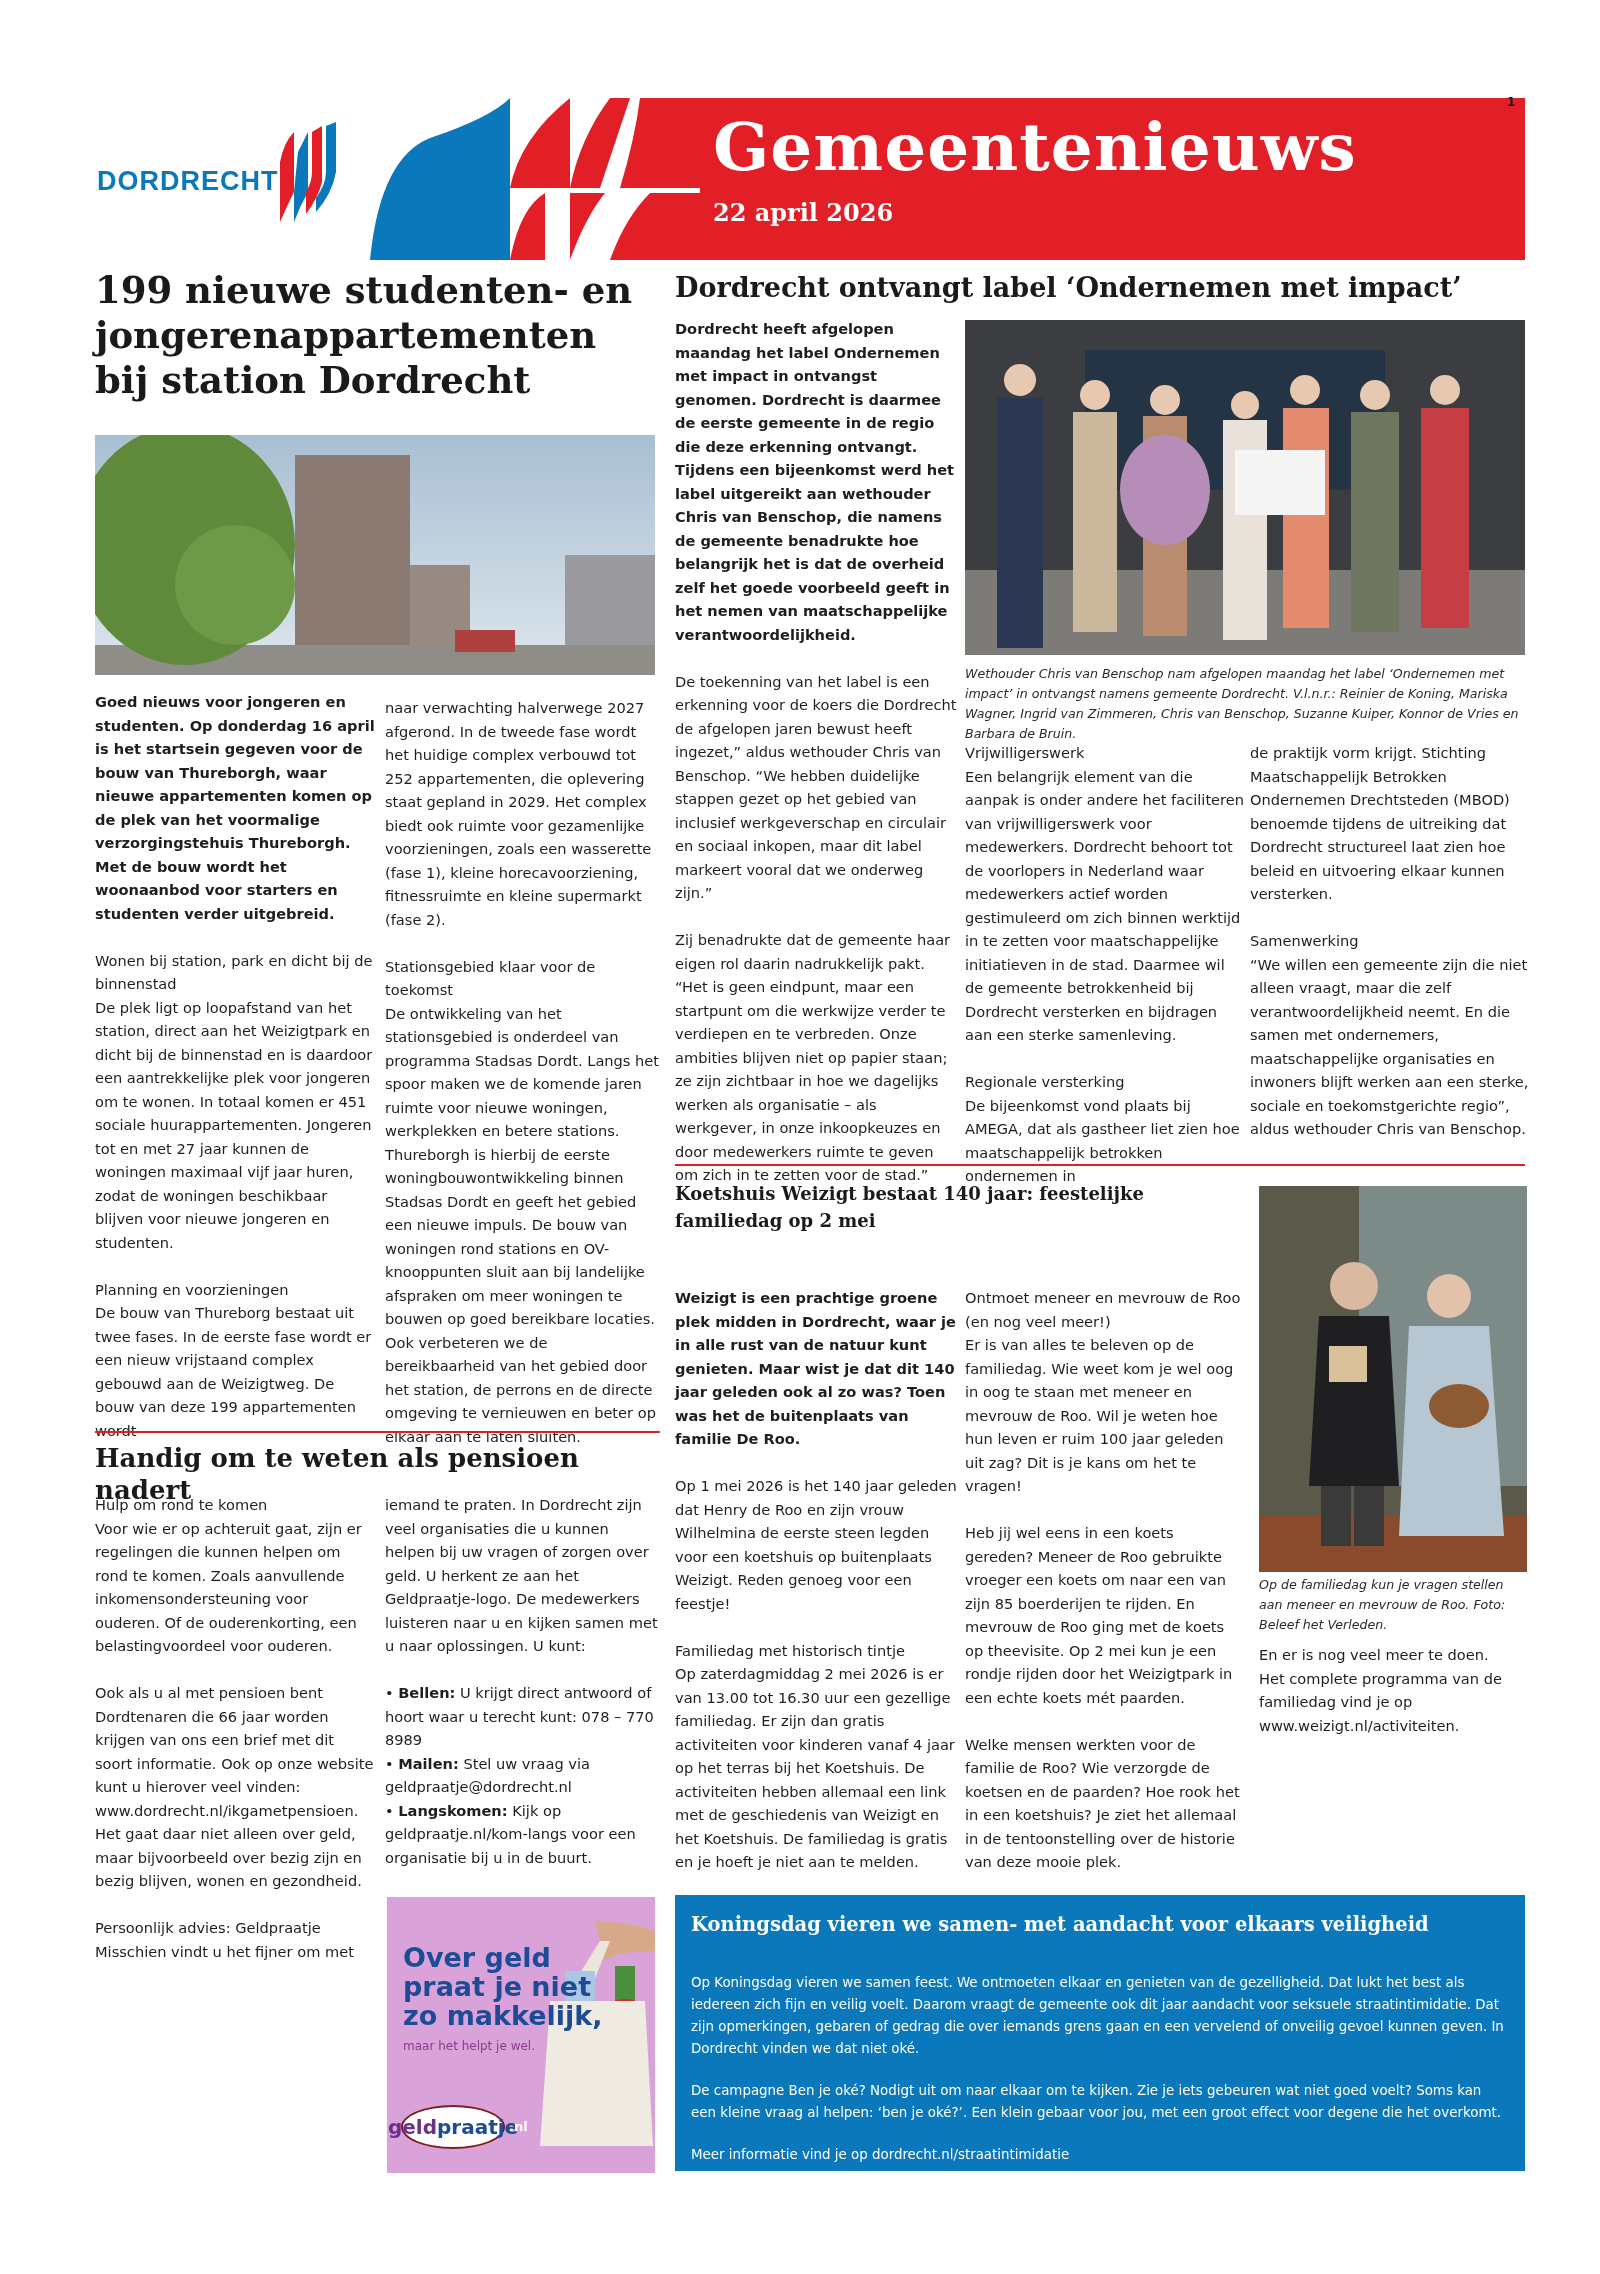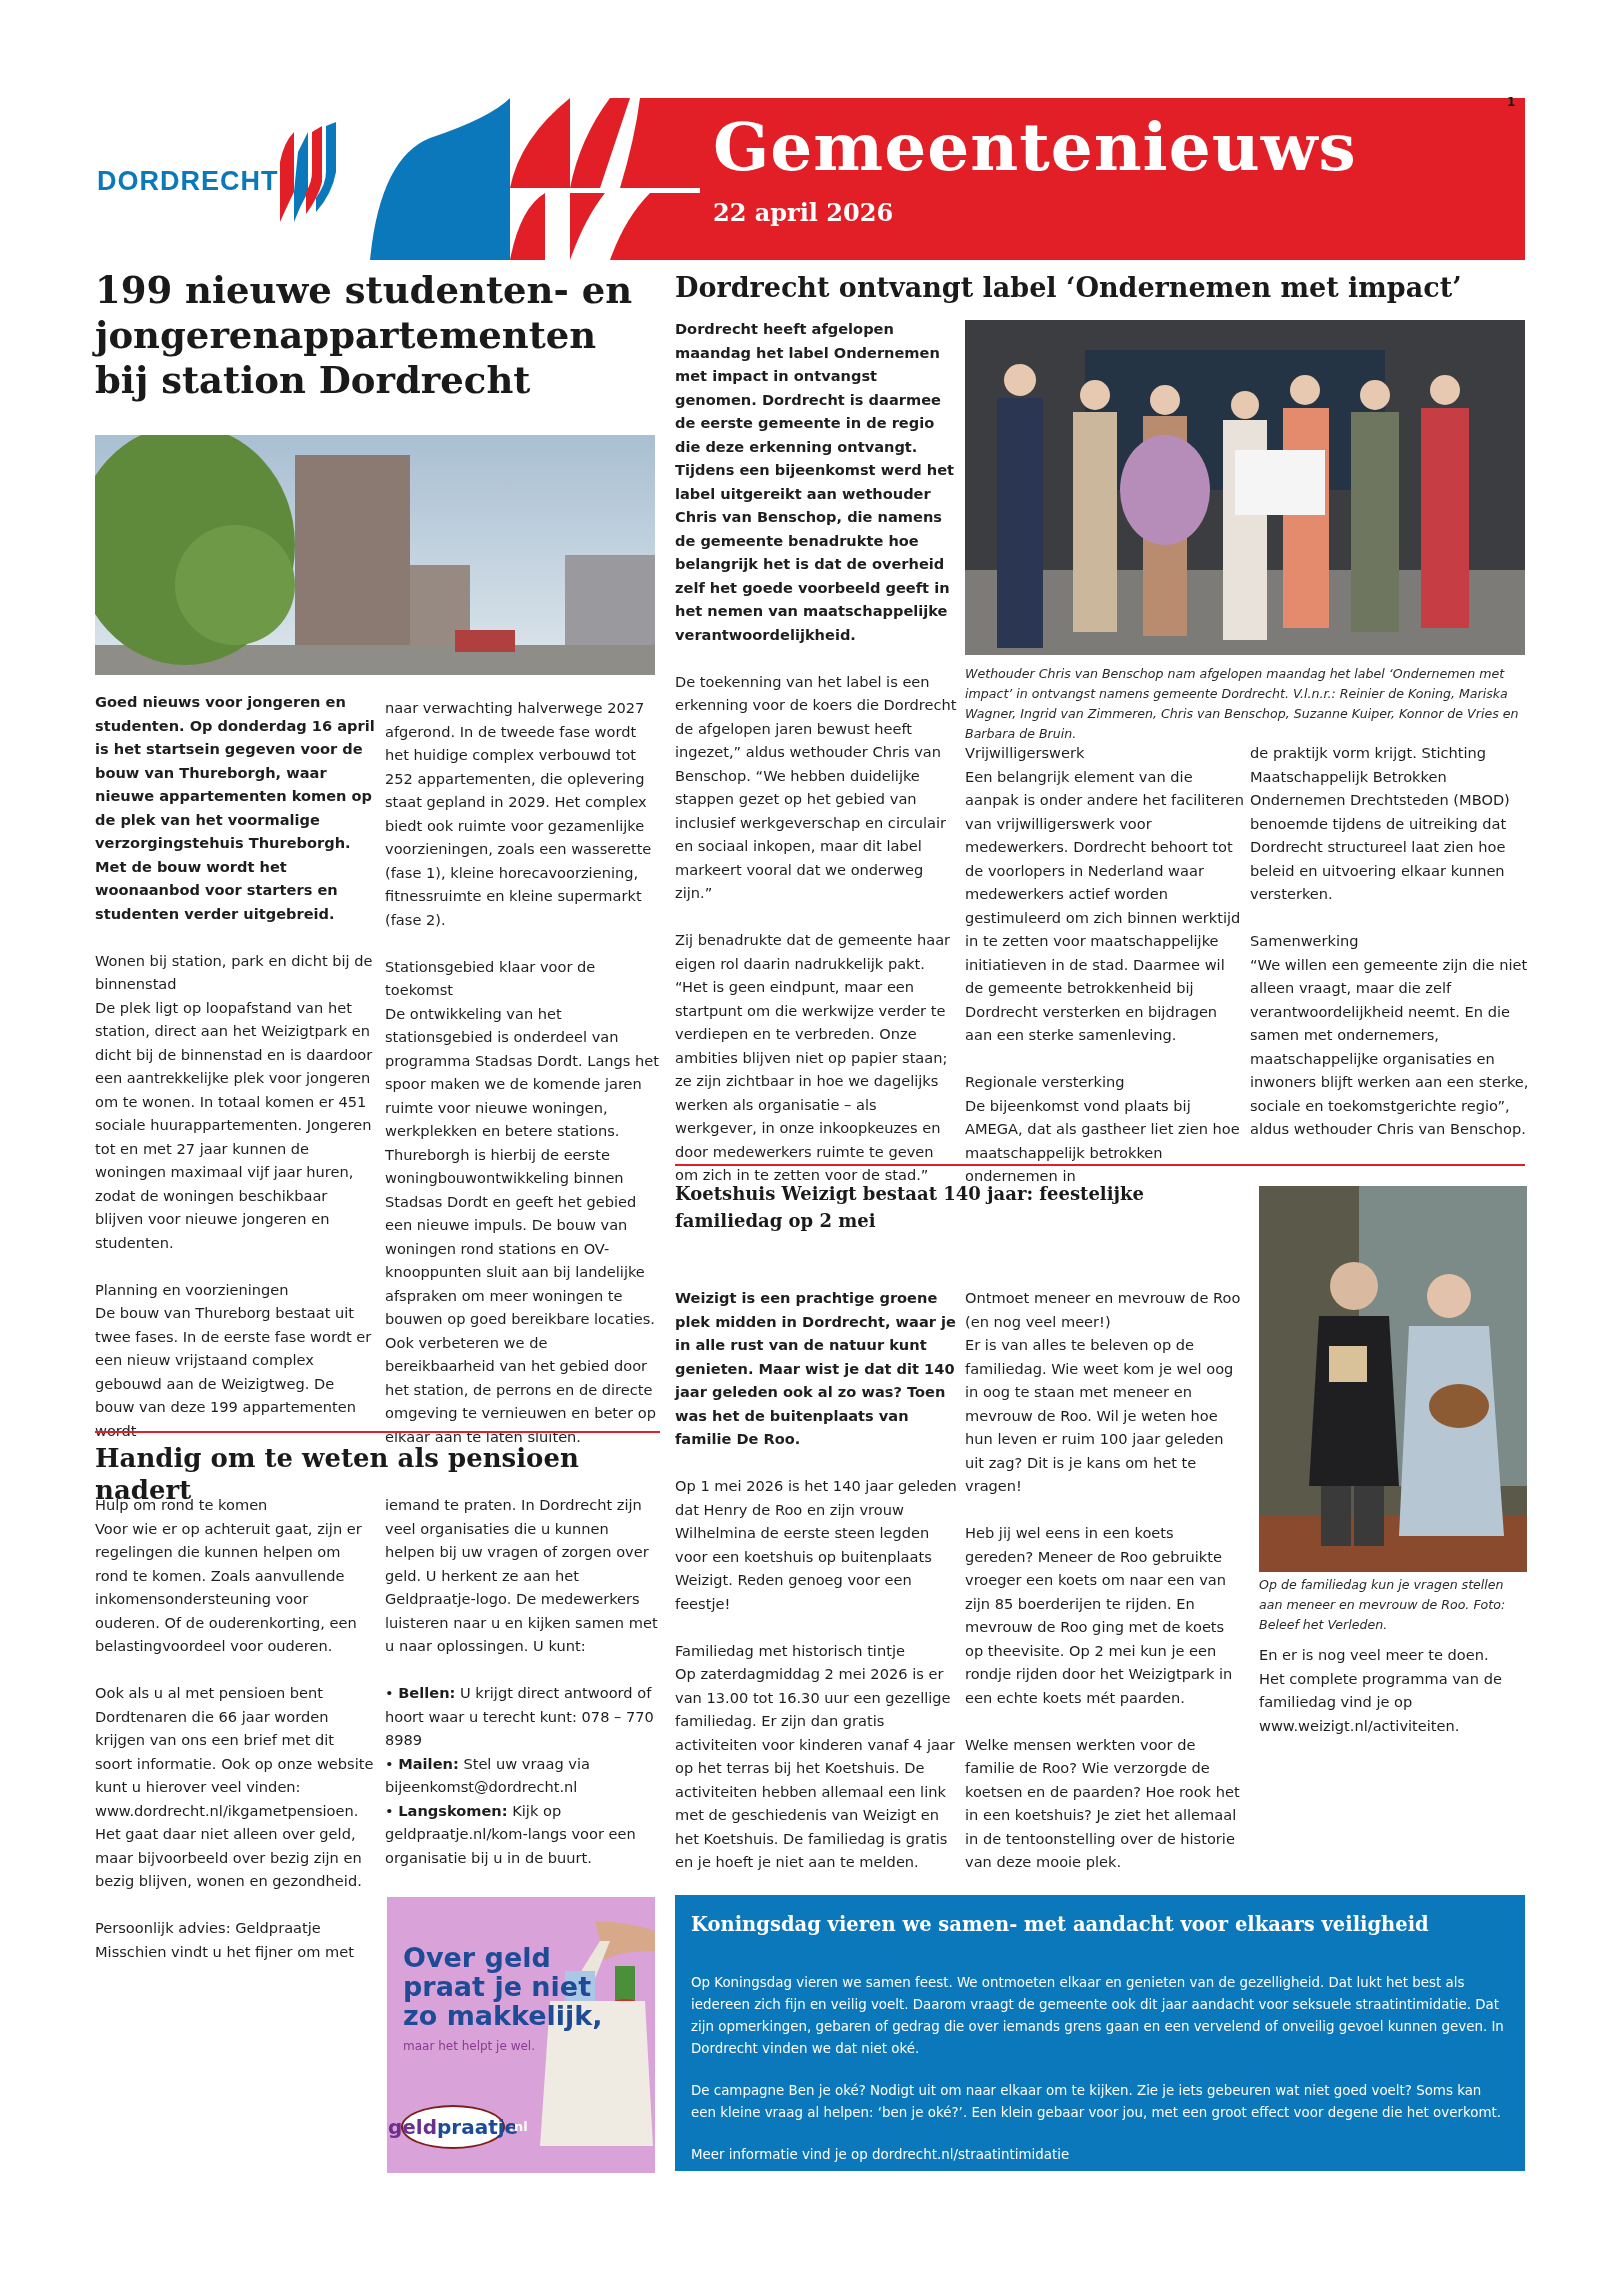--- a/index.html
+++ b/index.html
@@ -115,21 +115,21 @@
   <p>Voor wie er op achteruit gaat, zijn er regelingen die kunnen helpen om rond te komen. Zoals aanvullende inkomensondersteuning voor ouderen. Of de ouderenkorting, een belastingvoordeel voor ouderen.</p>
   <h4>Ook als u al met pensioen bent</h4>
   <p>Dordtenaren die 66 jaar worden krijgen van ons een brief met dit soort informatie. Ook op onze website kunt u hierover veel vinden: www.dordrecht.nl/ikgametpensioen. Het gaat daar niet alleen over geld, maar bijvoorbeeld over bezig zijn en bezig blijven, wonen en gezondheid.</p>
   <h4>Persoonlijk advies: Geldpraatje</h4>
   <p id="a4-geld-part1" class="tight">Misschien vindt u het fijner om met</p>
 </div>
 <div class="abs col" style="left:385px;top:1493px;width:275px;">
   <p id="a4-geld-part2">iemand te praten. In Dordrecht zijn veel organisaties die u kunnen helpen bij uw vragen of zorgen over geld. U herkent ze aan het Geldpraatje-logo. De medewerkers luisteren naar u en kijken samen met u naar oplossingen. U kunt:</p>
   <div>
     <div>• <b>Bellen:</b> <span>U krijgt direct antwoord of hoort waar u terecht kunt: 078 – 770 8989</span></div>
-    <div>• <b>Mailen:</b> <span>Stel uw vraag via bijeenkomst@dordrecht.nl</span></div>
+    <div>• <b>Mailen:</b> <span>Stel uw vraag via geldpraatje@dordrecht.nl</span></div>
     <div>• <b>Langskomen:</b> <span>Kijk op geldpraatje.nl/kom-langs voor een organisatie bij u in de buurt.</span></div>
   </div>
 </div>
 
 <div class="abs ad">
   <svg class="abs" style="left:148px;top:24px;" width="120" height="230" viewBox="0 0 120 230">
     <path d="M60 0 Q90 0 120 10 L120 30 Q80 30 70 40 Z" fill="#d7a98a"></path>
     <path d="M40 60 L65 20 L75 20 L55 70 Z" fill="#ece6da"></path>
     <rect x="30" y="50" width="30" height="40" fill="#aac8e6"></rect>
     <rect x="80" y="45" width="20" height="45" fill="#4c8f3a"></rect>

